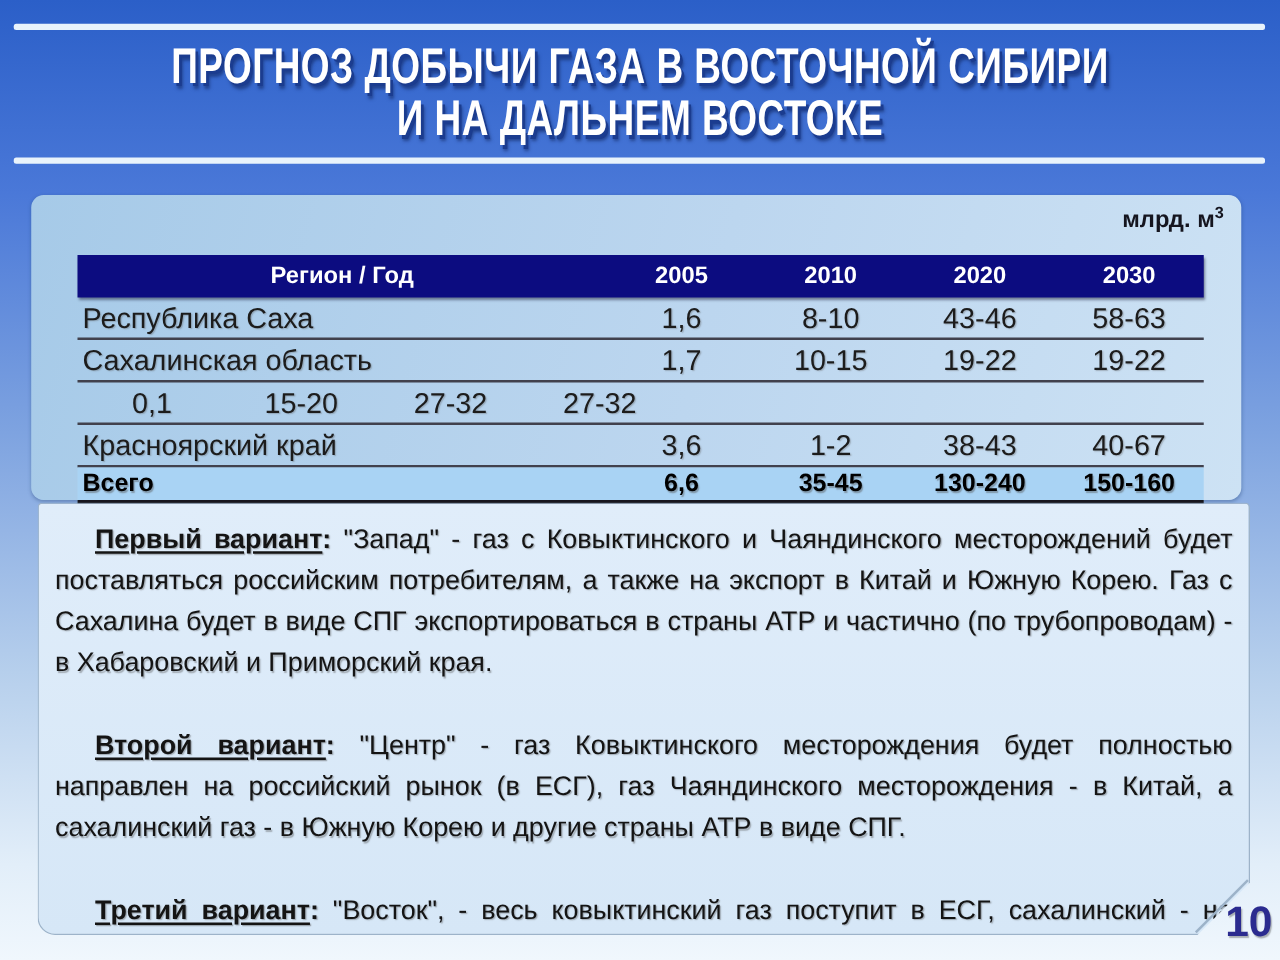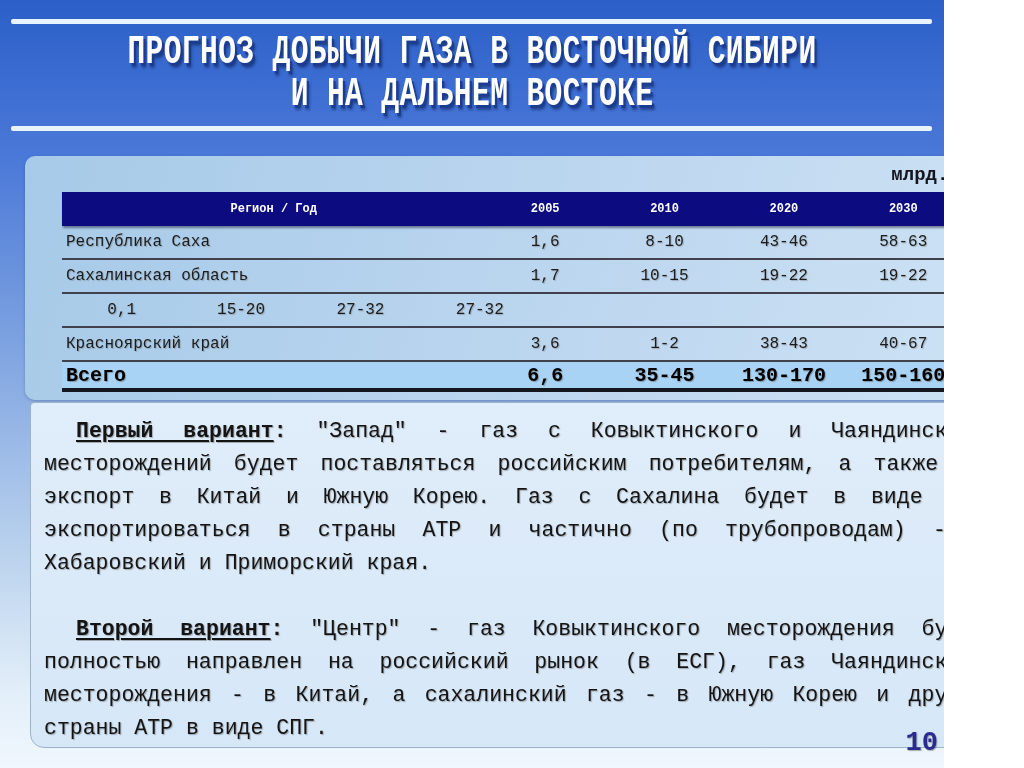--- a/index.html
+++ b/index.html
@@ -1,18 +1,18 @@
 <!DOCTYPE html>
 <html><head>
 <meta charset="utf-8">
 <style>
   html,body{margin:0;padding:0;}
   .slide{
-    position:relative; width:944px; height:768px; overflow:hidden;
-    font-family:Liberation Mono, monospace;
+    position:relative; width:1024px; height:768px; overflow:hidden;
+    font-family:Liberation Sans, sans-serif;
     background:linear-gradient(180deg,#2b5fc8 0%,#4a78d8 20%,#7ea3e0 45%,#b6cfec 70%,#e2eef9 90%,#f0f7fd 100%);
   }
   .stripe{position:absolute; left:11px; right:12px; height:5px; background:#e9f3fb; border-radius:2px;}
   .stripe-top{top:19px;}
   .stripe-mid{top:126px;}
   .title{
     position:absolute; top:32px; left:0; width:100%; text-align:center;
     color:#ffffff; font-weight:700; line-height:42px; font-size:40px;
     text-shadow:3px 3px 0 #1b3c8f, 4px 5px 3px rgba(15,35,90,.55);
     letter-spacing:.5px;
@@ -27,26 +27,27 @@
     box-shadow:0 1px 3px rgba(30,60,110,.35);
   }
   .units{
     position:absolute; top:6px; right:14px;
     font-size:19px; font-weight:700; color:#15151f;
   }
   .units sup{font-size:13px;}
   .tbl{position:absolute; left:37px; top:36px; width:901px;}
   .trow{display:flex; align-items:center;}
   .tbl-head{
-    height:34px; background:#0c0c80; color:#ffffff; font-weight:700; font-size:12px;
+    height:34px; background:#0c0c80; color:#ffffff; font-weight:700; font-size:19px;
     box-shadow:1px 2px 2px rgba(10,10,40,.45);
+    margin-top:12px;
   }
   .tbl-row{
     height:32px; border-bottom:2px solid #41414d;
-    font-size:16px; color:#1c1c1c;
+    font-size:23px; color:#1c1c1c;
     text-shadow:1px 1px 1px rgba(90,90,90,.35);
   }
   .tbl-total{
     height:26px; background:#a9d3f4;
     border-bottom:4px solid #16161e;
     font-size:20px; font-weight:700; color:#000000;
     text-shadow:1px 1px 1px rgba(80,80,80,.45);
   }
   .c{text-align:center;}
   .c-label{width:47%; text-align:left; padding-left:4px; box-sizing:border-box;}
@@ -68,21 +69,21 @@
   }
   .variant{
     margin:0 0 33px 0; font-size:21.5px; line-height:33px; text-align:justify;
     color:#141414; text-shadow:1px 1px 1px rgba(70,70,70,.4);
   }
   .variant .lead{font-weight:700; text-decoration:underline; text-decoration-thickness:2px; text-underline-offset:3px;margin-left:32px;}
   .variant .lead-colon{font-weight:700;}
 
   .page-num{
     position:absolute; right:6px; bottom:10px;
-    font-size:27px; font-weight:700; color:#2b2b8f;
+    font-size:34px; font-weight:700; color:#2b2b8f;
     text-shadow:1px 1px 1px rgba(40,40,40,.35);
   }
 </style>
 </head>
 <body>
 
 <div class="slide">
 
   <div class="stripe stripe-top"></div>
 
@@ -133,21 +134,21 @@
         <div class="c c-num">3,6</div>
         <div class="c c-num">1-2</div>
         <div class="c c-num">38-43</div>
         <div class="c c-num">40-67</div>
       </div>
 
       <div class="trow tbl-total">
         <div class="c c-label">Всего</div>
         <div class="c c-num">6,6</div>
         <div class="c c-num">35-45</div>
-        <div class="c c-num">130-170</div>
+        <div class="c c-num">130-240</div>
         <div class="c c-num">150-160</div>
       </div>
     </div>
   </div>
 
   <div class="text-panel">
     <p class="variant"><span class="lead">Первый вариант</span><span class="lead-colon">:</span> <span>"Запад" - газ с Ковыктинского и Чаяндинского месторождений будет поставляться российским потребителям, а также на экспорт в Китай и Южную Корею. Газ с Сахалина будет в виде СПГ экспортироваться в страны АТР и частично (по трубопроводам) - в Хабаровский и Приморский края.</span></p>
     <p class="variant"><span class="lead">Второй вариант</span><span class="lead-colon">:</span> <span>"Центр" - газ Ковыктинского месторождения будет полностью направлен на российский рынок (в ЕСГ), газ Чаяндинского месторождения - в Китай, а сахалинский газ - в Южную Корею и другие страны АТР в виде СПГ.</span></p>
     <p class="variant"><span class="lead">Третий вариант</span><span class="lead-colon">:</span> <span>"Восток", - весь ковыктинский газ поступит в ЕСГ, сахалинский - на рынок стран АТР, а разработка Чаяндинского месторождения будет отложена до 2030 года.</span></p>
   </div>

